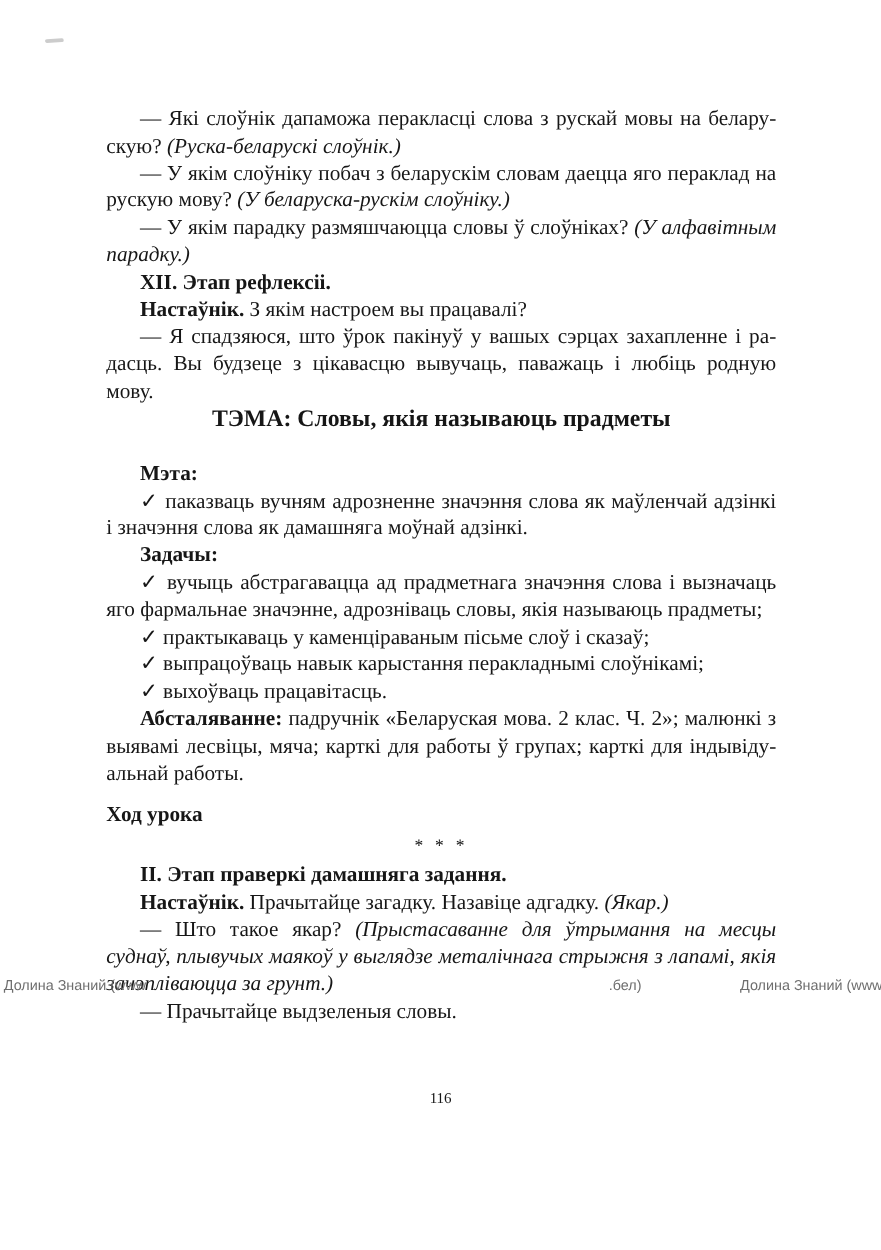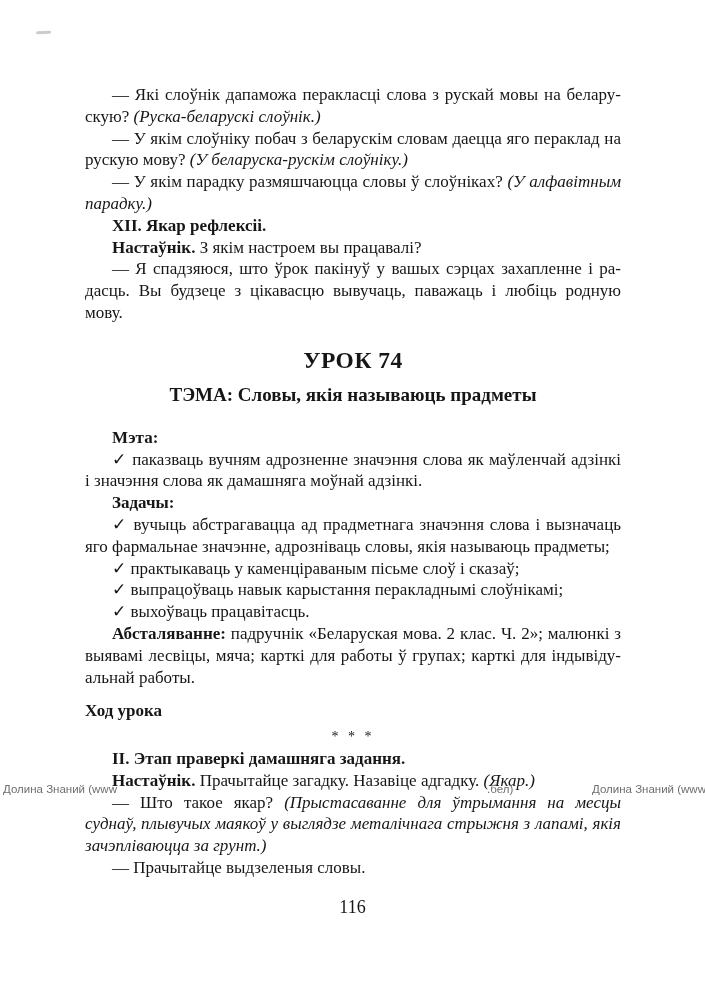--- a/index.html
+++ b/index.html
@@ -34,22 +34,22 @@
   .center-bold{
     font-weight:bold;margin-top:12px;
   }
   .stars{
     text-align:center;font-size:14px;letter-spacing:3px;
     margin-top:4px;
   }
   .poem{margin-left:170px;}
   .poem-line{text-align:left;}
   .page-number{
-    position:absolute;left:0;top:897px;width:705px;
-    text-align:center;font-size:18px;color:#161616;
+    position:absolute;left:0;top:871px;width:705px;
+    text-align:center;font-size:12px;color:#161616;
   }
   .watermark-layer{
     position:absolute;left:0;top:0;width:705px;height:803px;
     pointer-events:none;
   }
   .wm{
     position:absolute;
     font-family:"Liberation Sans", sans-serif;
     font-size:11.5px;color:#6e6e6e;
     white-space:nowrap;
@@ -65,24 +65,23 @@
 </head>
 <body>
 
 <div class="page">
   <div class="scan-artifact"></div>
 
   <div class="content">
       <div class="para"><span>— Які слоўнік дапаможа перакласці слова з рускай мовы на белару­скую? </span><span class="i">(Руска-беларускі слоўнік.)</span></div>
       <div class="para"><span>— У якім слоўніку побач з беларускім словам даецца яго пераклад на рускую мову? </span><span class="i">(У беларуска-рускім слоўніку.)</span></div>
       <div class="para"><span>— У якім парадку размяшчаюцца словы ў слоўніках? </span><span class="i">(У алфавітным парадку.)</span></div>
-      <div class="para"><span class="b">XII. Якар рефлексіі.</span></div>
+      <div class="para"><span class="b">XII. Этап рефлексіі.</span></div>
       <div class="para"><span class="b">Настаўнік.</span><span> З якім настроем вы працавалі?</span></div>
       <div class="para"><span>— Я спадзяюся, што ўрок пакінуў у вашых сэрцах захапленне і ра­дасць. Вы будзеце з цікавасцю вывучаць, паважаць і любіць родную мову.</span></div>
-      <div class="h1">УРОК 74</div>
       <div class="h2">ТЭМА: Словы, якія называюць прадметы</div>
       <div class="para"><span class="b">Мэта:</span></div>
       <div class="para"><span>✓ паказваць вучням адрозненне значэння слова як маўленчай адзінкі і значэння слова як дамашняга моўнай адзінкі.</span></div>
       <div class="para"><span class="b">Задачы:</span></div>
       <div class="para"><span>✓ вучыць абстрагавацца ад прадметнага значэння слова і вызначаць яго фармальнае значэнне, адрозніваць словы, якія называюць прадметы;</span></div>
       <div class="para"><span>✓ практыкаваць у каменціраваным пісьме слоў і сказаў;</span></div>
       <div class="para"><span>✓ выпрацоўваць навык карыстання перакладнымі слоўнікамі;</span></div>
       <div class="para"><span>✓ выхоўваць працавітасць.</span></div>
       <div class="para"><span class="b">Абсталяванне:</span><span> падручнік «Беларуская мова. 2 клас. Ч. 2»; малюнкі з выявамі лесвіцы, мяча; карткі для работы ў групах; карткі для індывіду­альнай работы.</span></div>
       <div class="center-bold">Ход урока</div>

